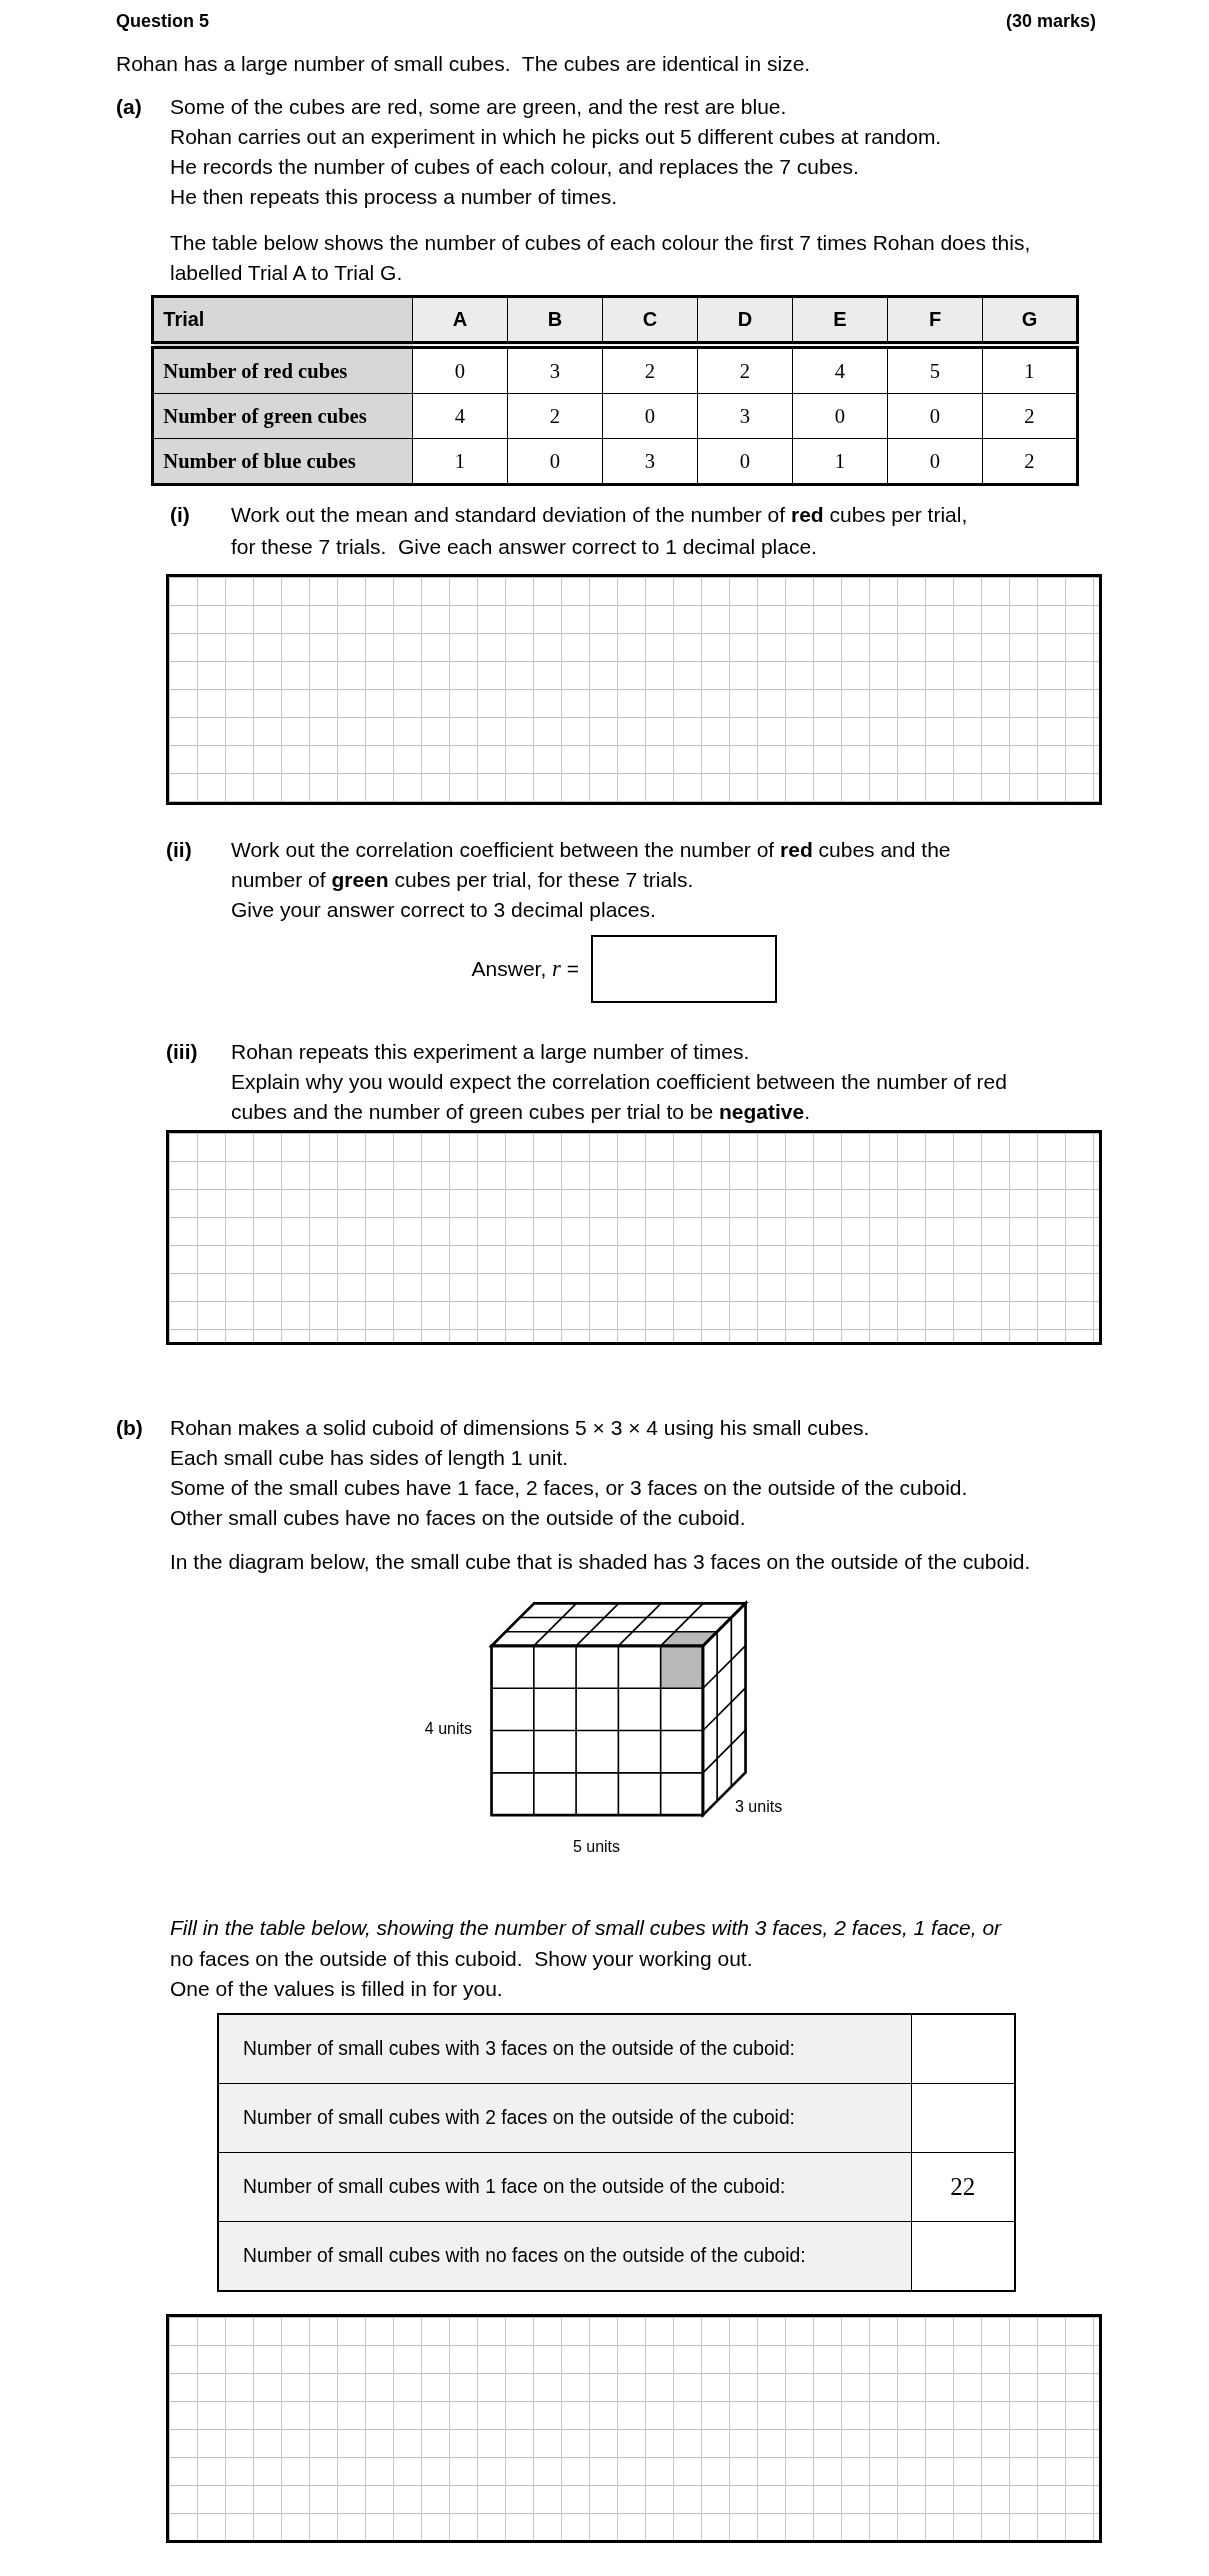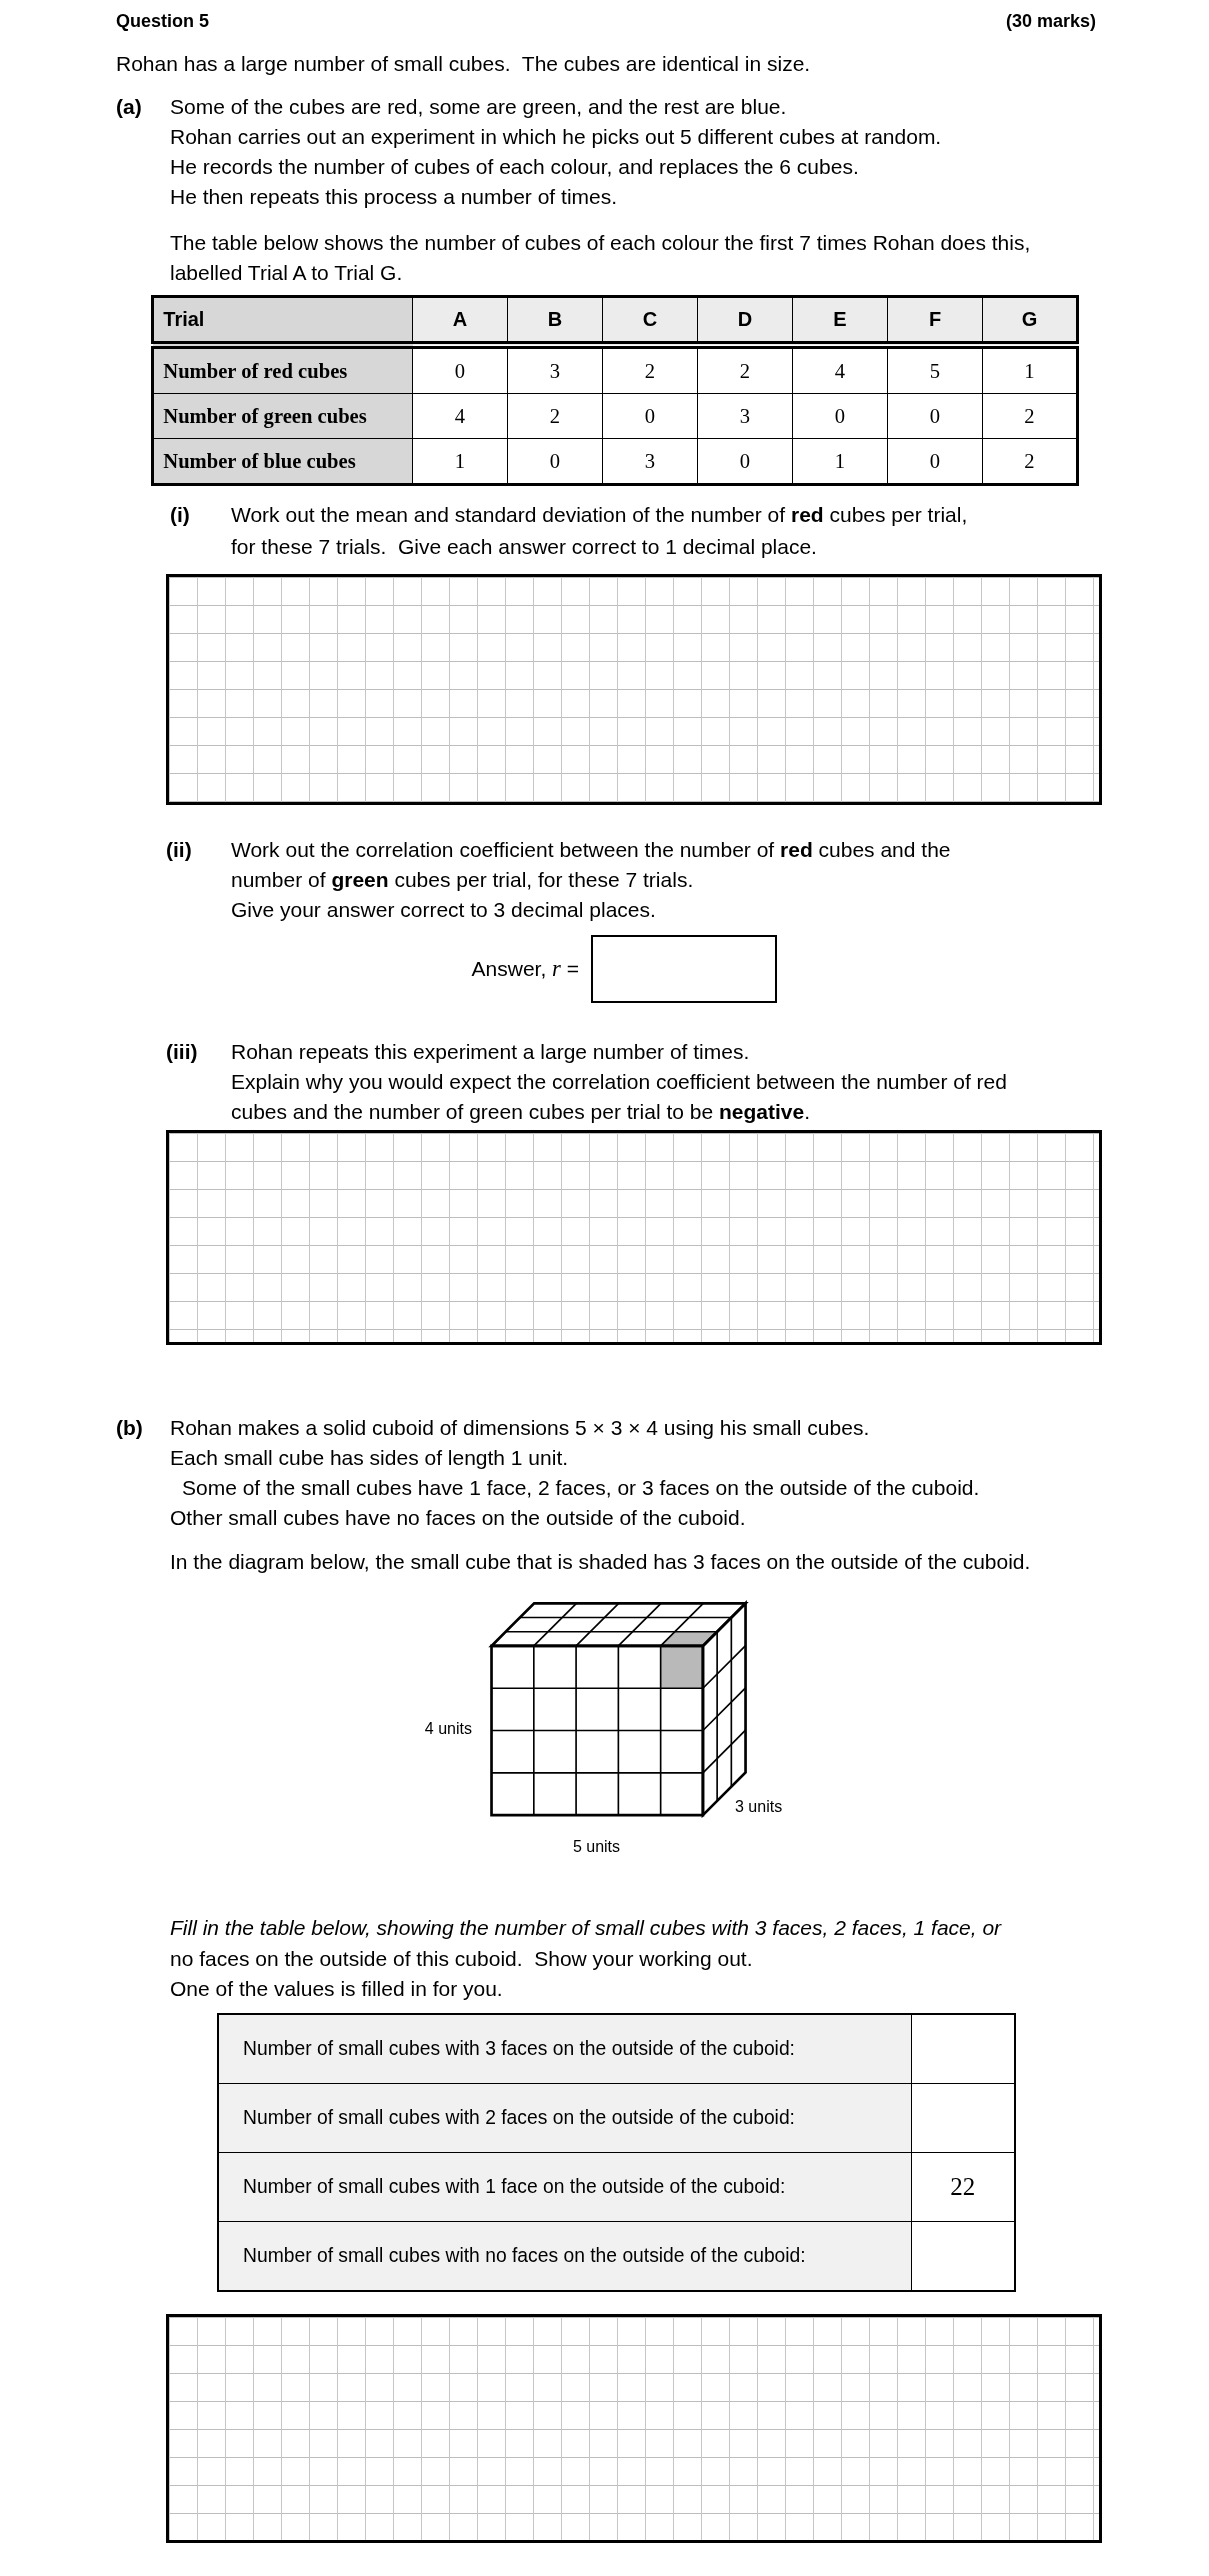--- a/index.html
+++ b/index.html
@@ -49,21 +49,21 @@
 <div id="page">
 
   <div class="line h1" style="left:116px;top:8.7px;">Question 5</div>
   <div class="line h1" style="left:799px;top:8.7px;width:297px;text-align:right;">(30 marks)</div>
 
   <div class="line" style="left:116px;top:51px;">Rohan has a large number of small cubes.  The cubes are identical in size.</div>
 
   <div class="line bold" style="left:116px;top:94px;">(a)</div>
   <div class="line" style="left:170px;top:94px;">Some of the cubes are red, some are green, and the rest are blue.</div>
   <div class="line" style="left:170px;top:124px;">Rohan carries out an experiment in which he picks out 5 different cubes at random.</div>
-  <div class="line" style="left:170px;top:154px;">He records the number of cubes of each colour, and replaces the 6 cubes.</div>
+  <div class="line" style="left:170px;top:154px;">He records the number of cubes of each colour, and replaces the 7 cubes.</div>
   <div class="line" style="left:170px;top:184px;">He then repeats this process a number of times.</div>
   <div class="line" style="left:170px;top:230px;">The table below shows the number of cubes of each colour the first 7 times Rohan does this,</div>
   <div class="line" style="left:170px;top:260px;">labelled Trial A to Trial G.</div>
 
   <table id="table-a">
     <colgroup>
       <col style="width:260px">
         <col style="width:95px">
         <col style="width:95px">
       <col style="width:95px">
@@ -133,21 +133,21 @@
   <div class="line bold" style="left:166px;top:1039px;">(iii)</div>
   <div class="line" style="left:231px;top:1039px;">Rohan repeats this experiment a large number of times.</div>
   <div class="line" style="left:231px;top:1069px;">Explain why you would expect the correlation coefficient between the number of red</div>
   <div class="line rich" style="left:231px;top:1099px;"><span>cubes and the number of green cubes per trial to be </span><b>negative</b><span>.</span></div>
 
   <div class="grid-box" style="top:1130px;height:209px;"></div>
 
   <div class="line bold" style="left:116px;top:1415px;">(b)</div>
   <div class="line" style="left:170px;top:1415px;">Rohan makes a solid cuboid of dimensions 5 × 3 × 4 using his small cubes.</div>
   <div class="line" style="left:170px;top:1445px;">Each small cube has sides of length 1 unit.</div>
-  <div class="line" style="left:182px;top:1475px;">Some of the small cubes have 1 face, 2 faces, or 3 faces on the outside of the cuboid.</div>
+  <div class="line" style="left:170px;top:1475px;">Some of the small cubes have 1 face, 2 faces, or 3 faces on the outside of the cuboid.</div>
   <div class="line" style="left:170px;top:1505px;">Other small cubes have no faces on the outside of the cuboid.</div>
   <div class="line" style="left:170px;top:1549px;">In the diagram below, the small cube that is shaded has 3 faces on the outside of the cuboid.</div>
 
   <svg id="cuboid-svg" width="546" height="313" viewBox="0 0 820 470">
       <polygon points="178,93 495.5,93 559.5,29 242,29" fill="#fff" stroke="none"></polygon>
       <polygon points="495.5,93 559.5,29 559.5,283 495.5,347" fill="#fff" stroke="none"></polygon>
       <polygon points="178,93 495.5,93 495.5,347 178,347" fill="#fff" stroke="none"></polygon>
       <polygon points="432,93 495.5,93 495.5,156.5 432,156.5" fill="#b9b9b9" stroke="none"></polygon>
       <polygon points="432,93 495.5,93 516.8333333333334,71.66666666666667 453.3333333333333,71.66666666666667" fill="#b9b9b9" stroke="none"></polygon>
       <line x1="199.33333333333334" y1="71.66666666666667" x2="516.8333333333334" y2="71.66666666666667" stroke="#000" stroke-width="2.5"></line>

